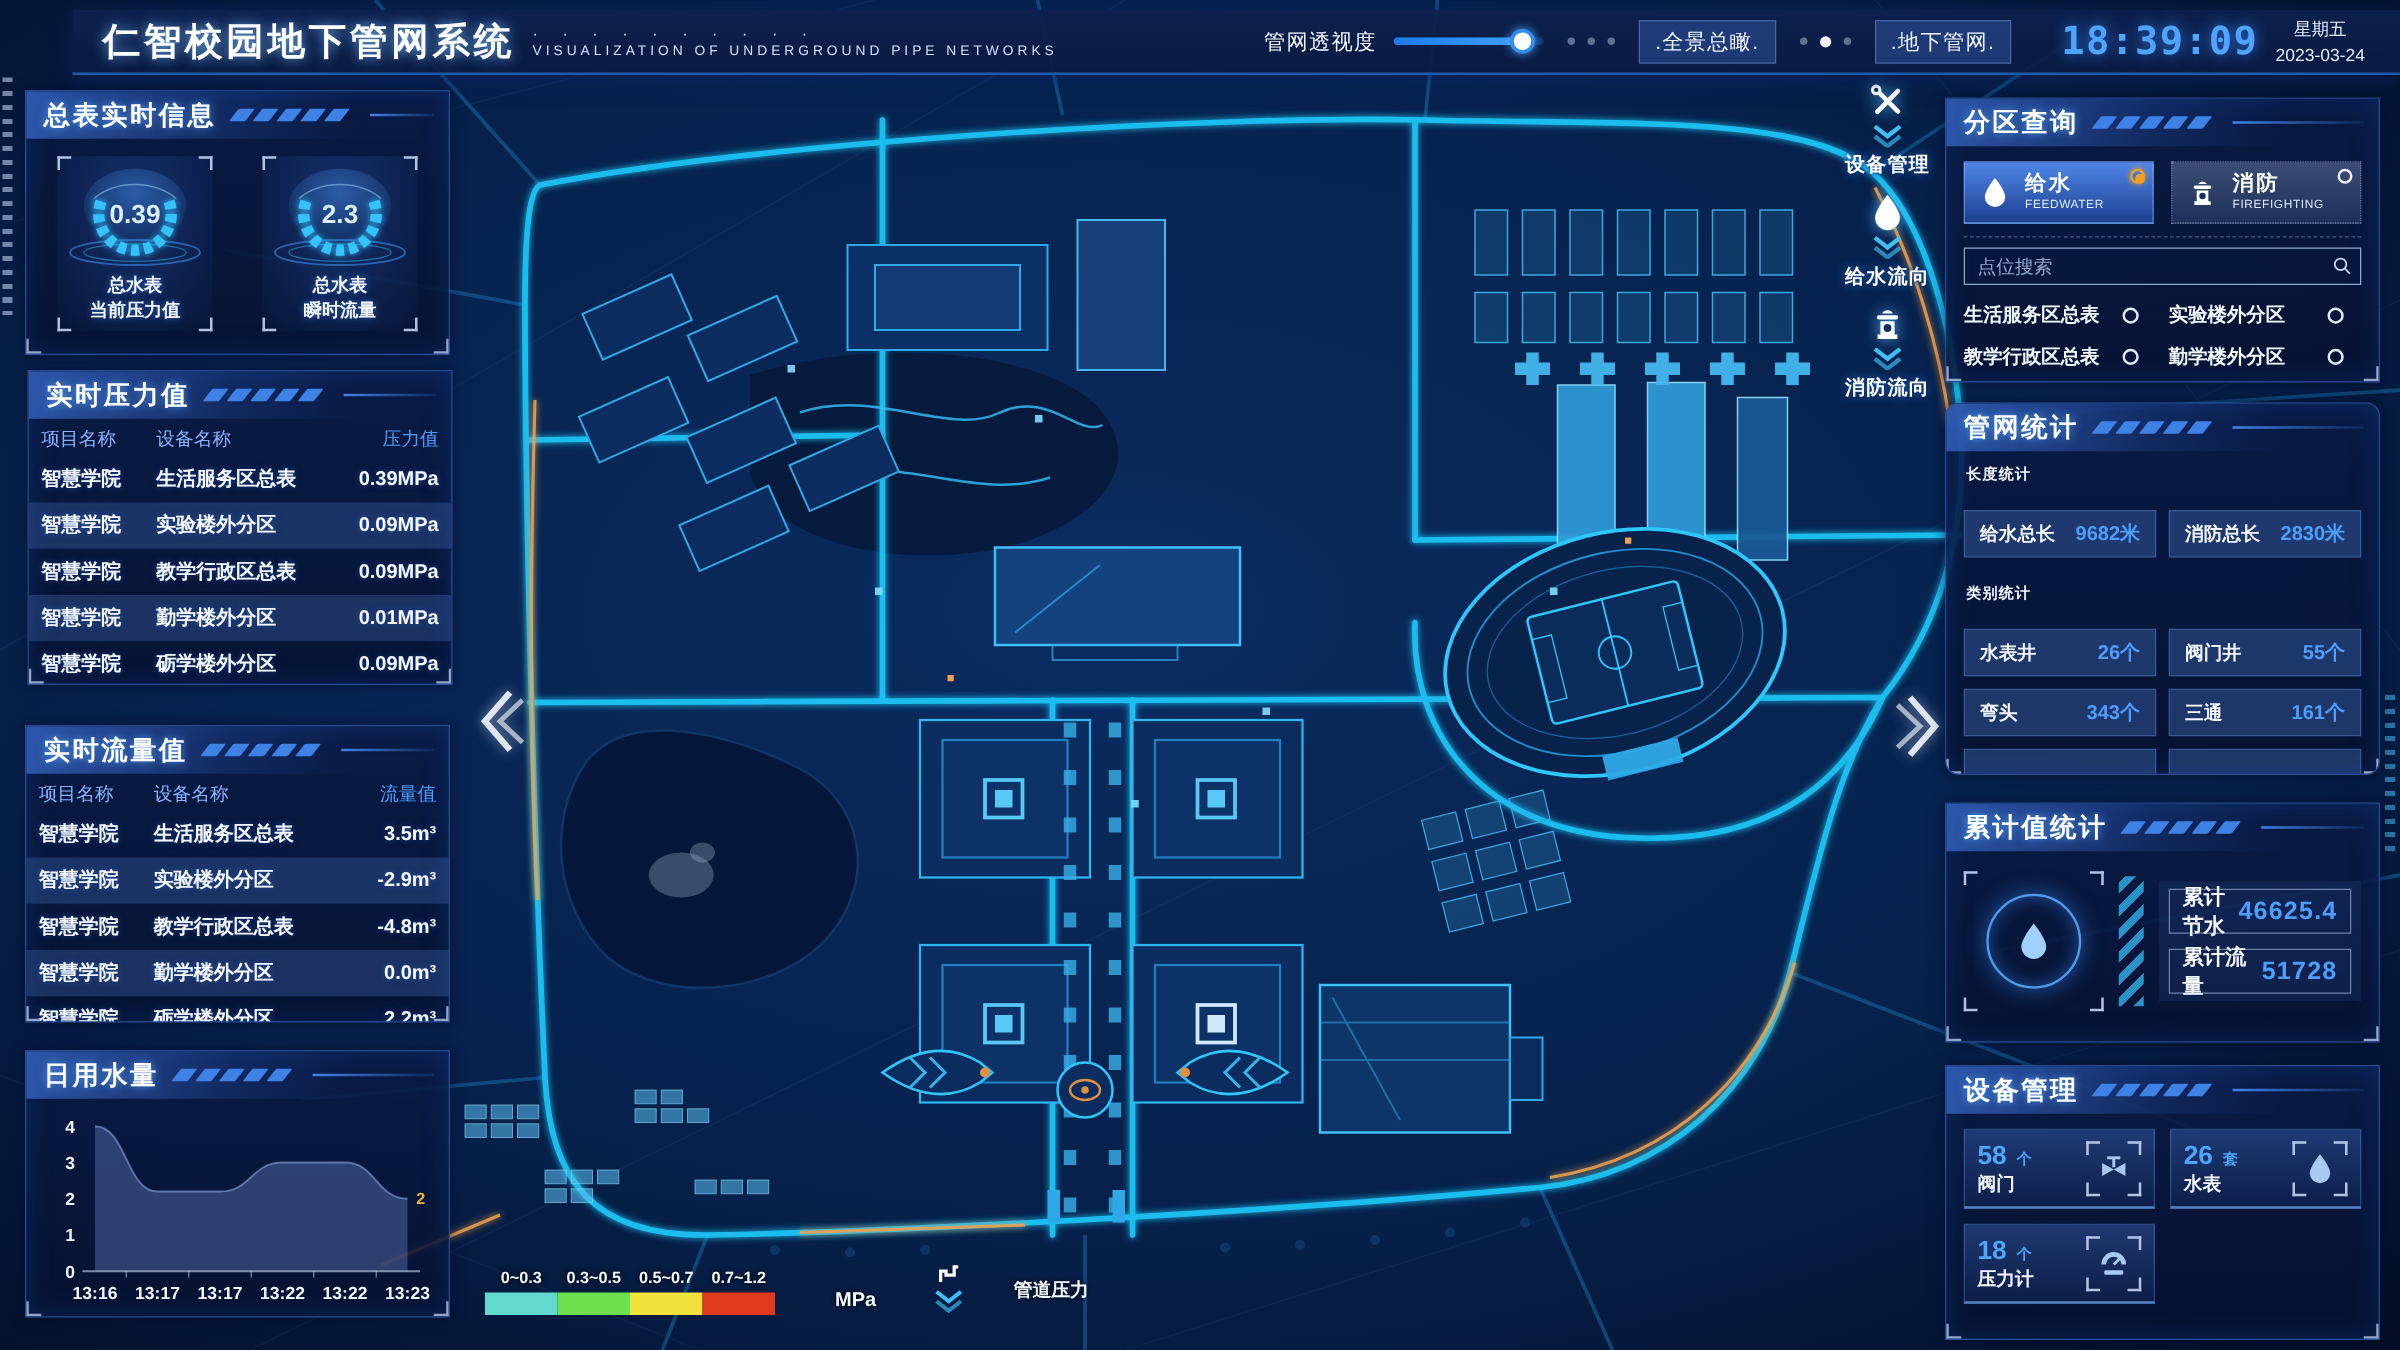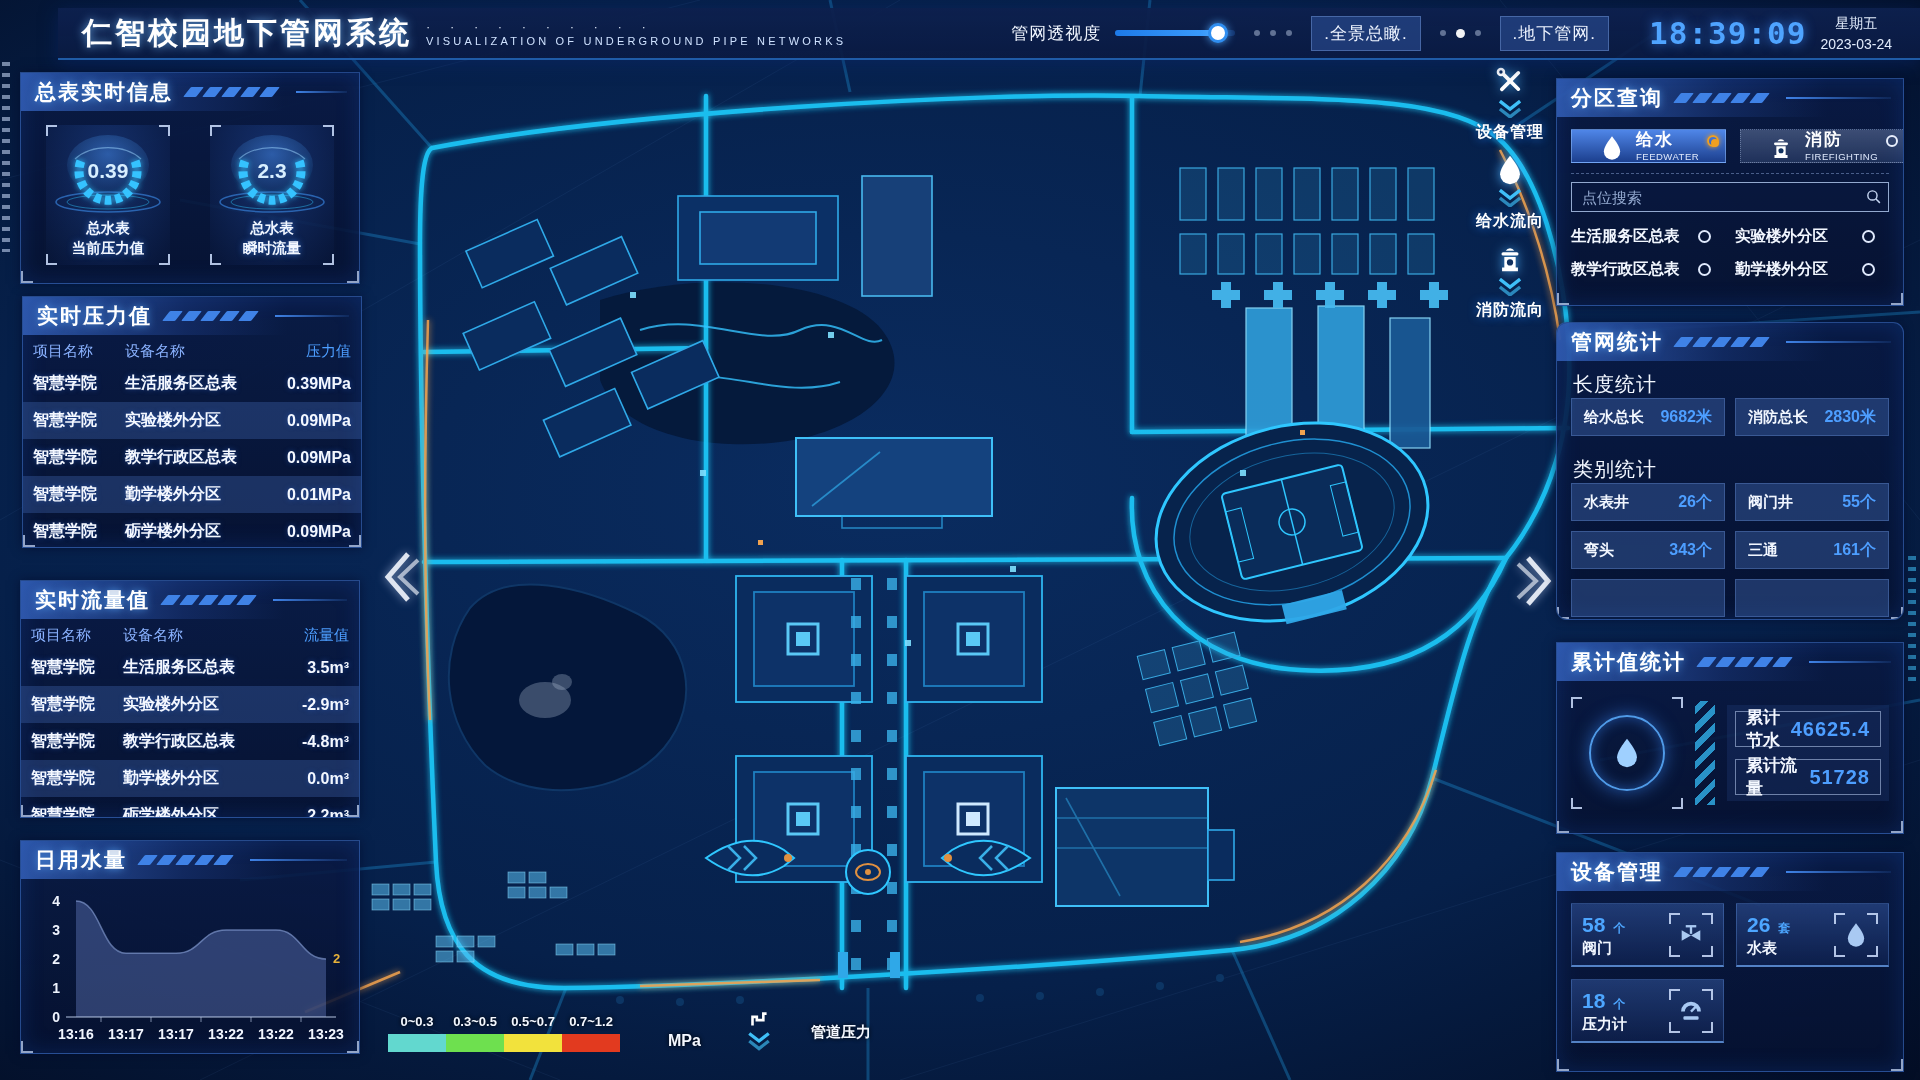--- a/index.html
+++ b/index.html
@@ -57,21 +57,21 @@
   .tbl-head span { font-size:15px; color:#8ab2ff; }
   .tbl-head .c2 { color:#4d9eff; }
   .trow { height:37px; }
   .trow.alt { background:rgba(72,112,190,.32); }
   .tc { color:#f4f8ff; font-size:16px; font-weight:bold; text-shadow:0 0 5px rgba(40,90,190,.6); }
   .c0 { width:92px; } .c1 { flex:1; text-align:left; } .c2 { width:92px; text-align:right; }
 
   
   .rpanel { left:1556px; width:348px; }
   .tabs { display:flex; gap:14px; padding:12px 14px 0; }
-  .tab { position:relative; flex:1; height:34px; display:flex; align-items:flex-end; gap:10px; padding:0 26px; cursor:pointer;
+  .tab { position:relative; flex:1; height:50px; display:flex; align-items:center; gap:10px; padding:0 10px; cursor:pointer;
     background:linear-gradient(180deg, rgba(160,180,220,.34), rgba(90,115,165,.28)); border:1px dotted rgba(200,220,255,.35); }
   .tab.sel { background:linear-gradient(180deg,#4f86e8,#1c3f8e); border:1px solid rgba(150,195,255,.5); }
   .tab-icon { width:28px; height:28px; color:#fff; flex:none; }
   .tab-icon svg { width:100%; height:100%; }
   .tab-txt { display:flex; flex-direction:column; line-height:1.1; }
   .tab-txt b { color:#fff; font-size:17px; letter-spacing:2px; }
   .tab-txt i { color:#dfe9fc; font-size:9.5px; font-style:normal; letter-spacing:.5px; margin-top:2px; }
   .radio { position:absolute; top:5px; right:6px; width:12px; height:12px; border-radius:50%; border:2px solid #e8eefc; }
   .radio.on { border-color:#f0a020; box-shadow:0 0 5px #f0a020; }
   .radio.on::after { content:''; position:absolute; left:2px; top:2px; width:8px; height:8px; border-radius:50%; background:#f0a020; }
@@ -79,21 +79,21 @@
   .searchbox { position:relative; margin:0 14px; }
   .search { width:100%; height:30px; background:rgba(10,26,66,.4); border:1px solid #93a9cf; color:#eef4ff; font-size:15px; padding:0 30px 0 10px; font-family:inherit; }
   .search::placeholder { color:#93a9cf; }
   .search-ic { position:absolute; right:7px; top:6px; width:17px; height:17px; color:#c7d7f2; }
   .search-ic svg { width:100%; height:100%; }
   #query-options { display:grid; grid-template-columns:1fr 1fr; column-gap:10px; padding:8px 14px 0; }
   .opt { display:flex; align-items:center; justify-content:space-between; height:33px; cursor:pointer; }
   .opt span { color:#f2f7ff; font-size:15.5px; font-weight:bold; }
   .opt i { width:13px; height:13px; border-radius:50%; border:2px solid #dfe9fc; margin-right:14px; }
 
-  .subhead { color:#f2f7ff; font-size:20px; font-weight:normal; letter-spacing:1px; padding:10px 16px 0; }
+  .subhead { color:#f2f7ff; font-size:12px; font-weight:bold; letter-spacing:1px; padding:10px 16px 20px; }
   .statgrid { display:grid; grid-template-columns:1fr 1fr; gap:10px; padding:0 14px; }
   .stat-box { height:38px; display:flex; align-items:center; justify-content:space-between; padding:0 12px;
     background:rgba(72,112,190,.38); border:1px solid rgba(110,150,220,.35); }
   .stat-box .sl { color:#f2f7ff; font-size:15px; font-weight:bold; }
   .stat-box .sv { color:#4d9eff; font-size:16px; font-weight:bold; }
   .statgrid.mb { margin-bottom:10px; }
 
   #cum-body { display:flex; align-items:center; gap:12px; padding:16px 14px 0; }
   .cum-iconbox { position:relative; width:112px; height:112px; flex:none; display:flex; align-items:center; justify-content:center; }
   .cum-circle { width:76px; height:76px; border-radius:50%; border:2px solid #4f9ae8; display:flex; align-items:center; justify-content:center;

